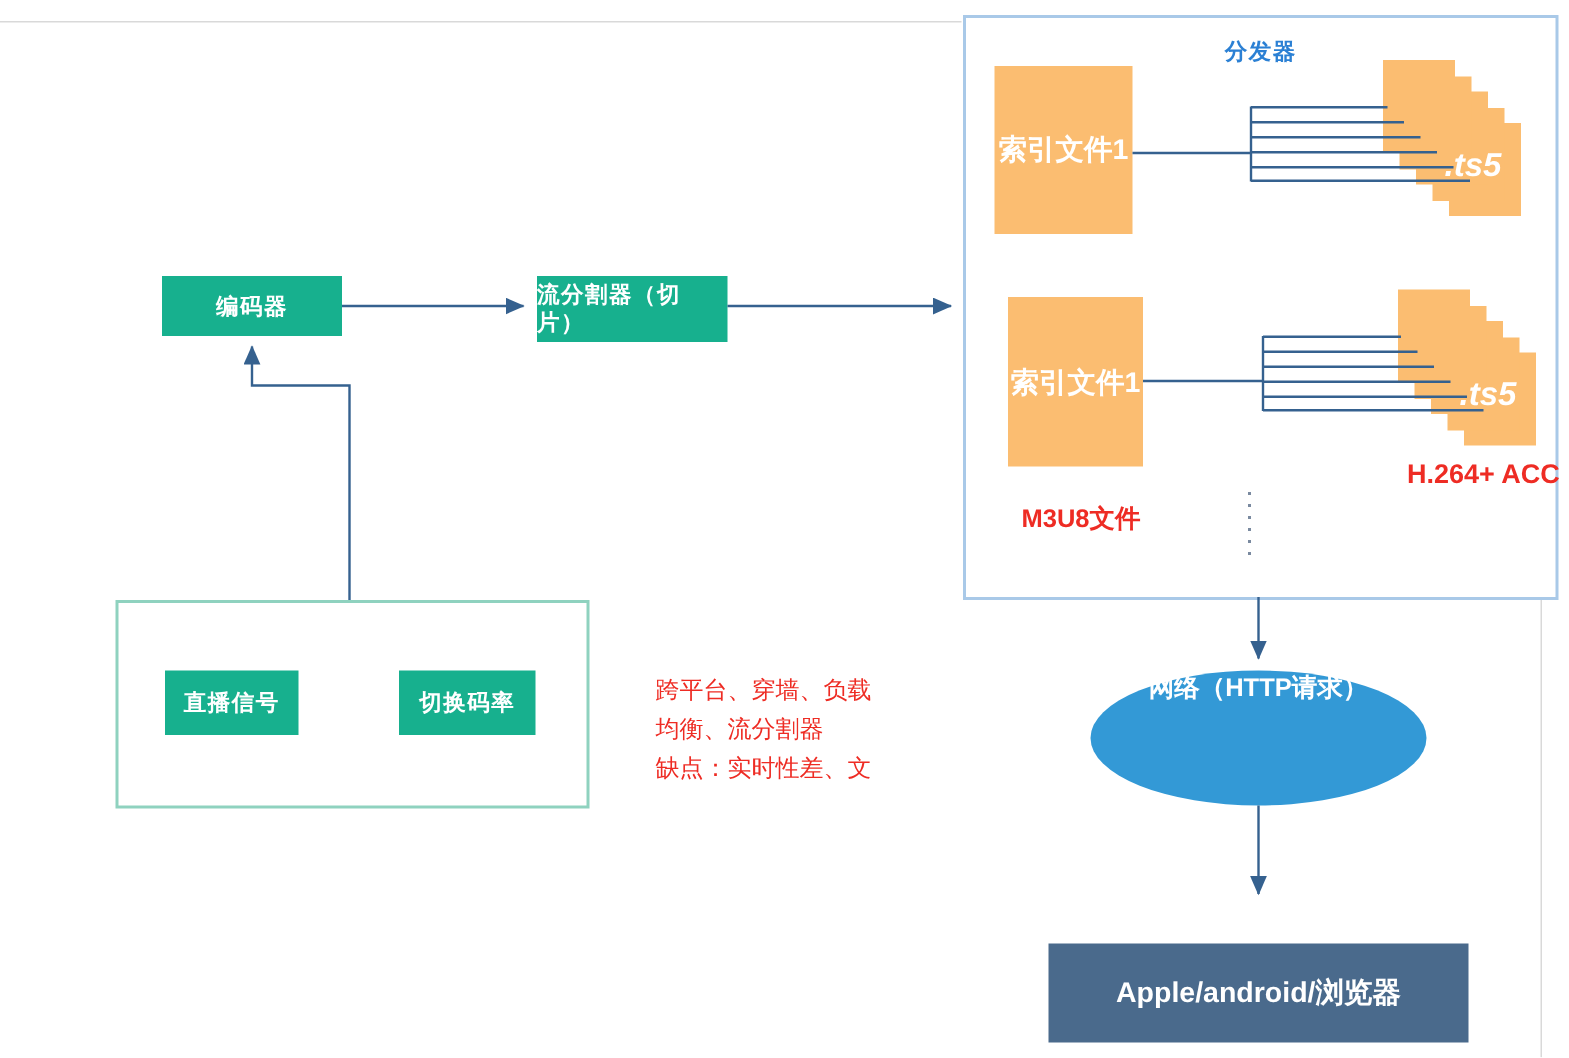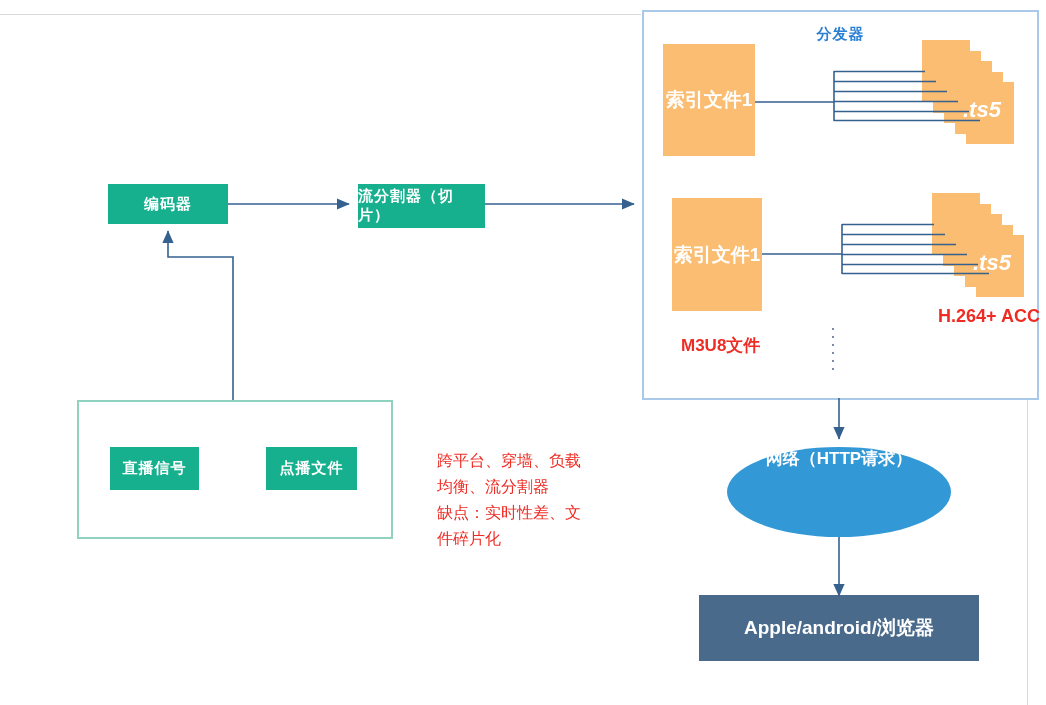--- a/index.html
+++ b/index.html
@@ -92,28 +92,27 @@
   </div>
   <div class="abs node-green" style="left:358px;top:184px;width:127px;height:44px;z-index:2;">
     <span>流分割器（切片）</span>
   </div>
 
   <div class="abs outline-teal" style="left:77px;top:400px;width:312px;height:135px;z-index:1;"></div>
   <div class="abs node-green" style="left:110px;top:447px;width:89px;height:43px;z-index:2;">
     <span>直播信号</span>
   </div>
   <div class="abs node-green" style="left:266px;top:447px;width:91px;height:43px;z-index:2;">
-    <span>点播文件</span>
+    <span>切换码率</span>
   </div>
 
   <div class="notes red-text">
     <div>跨平台、穿墙、负载</div>
     <div>均衡、流分割器</div>
     <div>缺点：实时性差、文</div>
-    <div>件碎片化</div>
   </div>
 
   <div class="abs outline-blue" style="left:642px;top:10px;width:393px;height:386px;z-index:1;">
     <div class="group-title" style="top:13px;">分发器</div>
   </div>
 
   <div class="abs node-orange" style="left:663px;top:44px;width:92px;height:112px;z-index:2;">
     <span>索引文件1</span>
   </div>
   <div class="stack" style="left:922px;top:40px;width:92px;height:114px;z-index:2;">
@@ -137,17 +136,17 @@
     <div class="ts-label">.ts5</div>
   </div>
 
   <div class="abs red-text" style="left:681px;top:334px;font-size:17px;font-weight:600;z-index:2;">M3U8文件</div>
   <div class="abs red-text" style="left:938px;top:306px;font-size:18px;font-weight:600;z-index:2;">H.264+ ACC</div>
 
   <div class="abs node-ellipse" style="left:727px;top:447px;width:224px;height:90px;z-index:2;">
     <span>网络（HTTP请求）</span>
   </div>
 
-  <div class="abs node-slate" style="left:699px;top:595px;width:280px;height:66px;z-index:2;">
+  <div class="abs node-slate" style="left:699px;top:629px;width:280px;height:66px;z-index:2;">
     <span>Apple/android/浏览器</span>
   </div>
 
 </div>
 
 </body></html>

